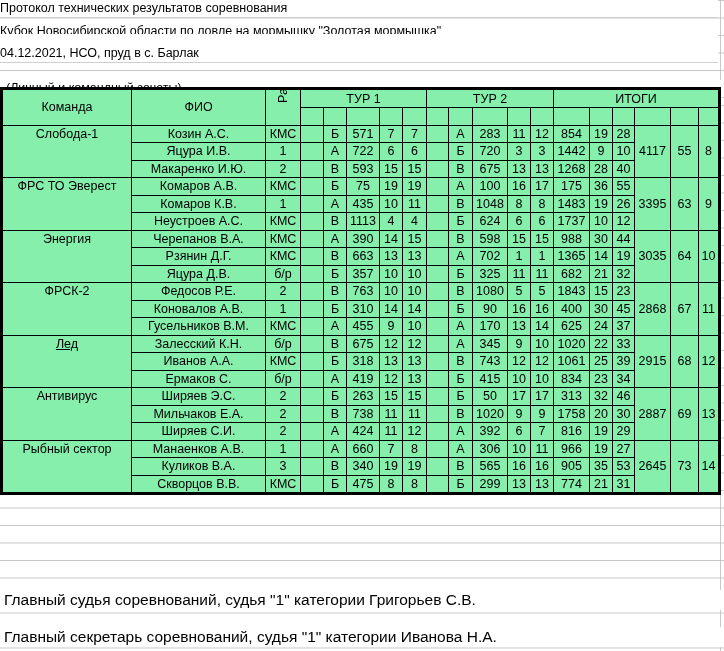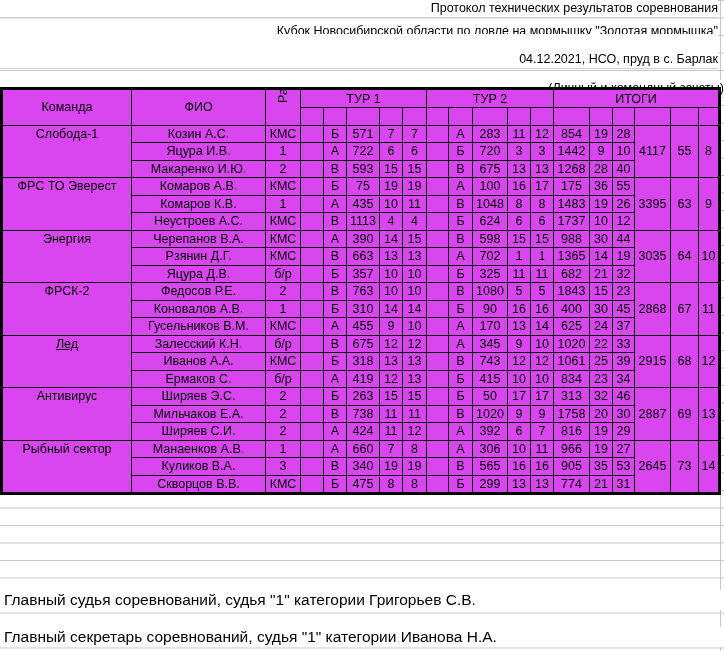--- a/index.html
+++ b/index.html
@@ -2,24 +2,24 @@
 <html><head>
 <meta charset="utf-8">
 <style>
   html, body { margin:0; padding:0; background:#ffffff; }
   body { width:724px; height:651px; overflow:hidden; position:relative;
          font-family:"Liberation Sans", sans-serif; color:#000; }
   .grid-bg { position:absolute; left:0; top:0; width:724px; height:651px;
     background-image:
       linear-gradient(to bottom, #c8c8c8 1px, transparent 1px);
     background-size: 100% 17.5px; }
-  .title-line { position:absolute; left:0; width:718px; text-align:right; font-size:12.5px;
+  .title-line { position:absolute; left:0; width:718px; text-align:left; font-size:12.5px;
     line-height:17px; background:#fff; border-bottom:1px solid #cfcfcf; }
   table.proto { position:absolute; left:0; top:87px; border-collapse:collapse;
-    table-layout:fixed; background:#d946ef; }
+    table-layout:fixed; background:#86efac; }
   table.proto td, table.proto th { border:1px solid #000; font-size:12.5px; font-weight:normal;
     padding:0; text-align:center; overflow:hidden; white-space:nowrap; height:16.5px; line-height:16px; }
   table.proto { border:3px solid #000; }
   .thick-top td { border-top:3px solid #000; }
   .thick-bottom-head th { border-bottom:3px solid #000; }
   .vcell { position:relative; height:79px; }
   .vcell span { position:absolute; left:50%; bottom:6px; transform-origin:0 0;
     transform:rotate(-90deg) translateY(-50%); white-space:nowrap; }
   .grp { font-size:12.5px; }
   .footer { position:absolute; left:0; width:724px; font-size:15.5px; background:#fff;
@@ -28,21 +28,21 @@
 </style>
 </head>
 <body>
 
 <div class="grid-bg"></div>
 <div class="right-rule"></div>
 
 <div class="title-line" style="top:0;">Протокол технических результатов соревнования</div>
 <div class="title-line" style="top:23px;">Кубок Новосибирской области по ловле на мормышку  "Золотая мормышка"</div>
 <div class="title-line" style="top:34px;height:17px;"></div>
-<div class="title-line" style="top:51px;">04.12.2021, НСО, пруд в с. Барлак</div>
+<div class="title-line" style="top:45px;">04.12.2021, НСО, пруд в с. Барлак</div>
 <div class="title-line" style="top:80px;padding-left:6px;">(Личный и командный зачеты)</div>
 
 <table class="proto" id="proto">
   <colgroup>
     <col style="width:130px">
       <col style="width:134px">
       <col style="width:35px">
     <col style="width:23px">
       <col style="width:23px">
       <col style="width:33px">

